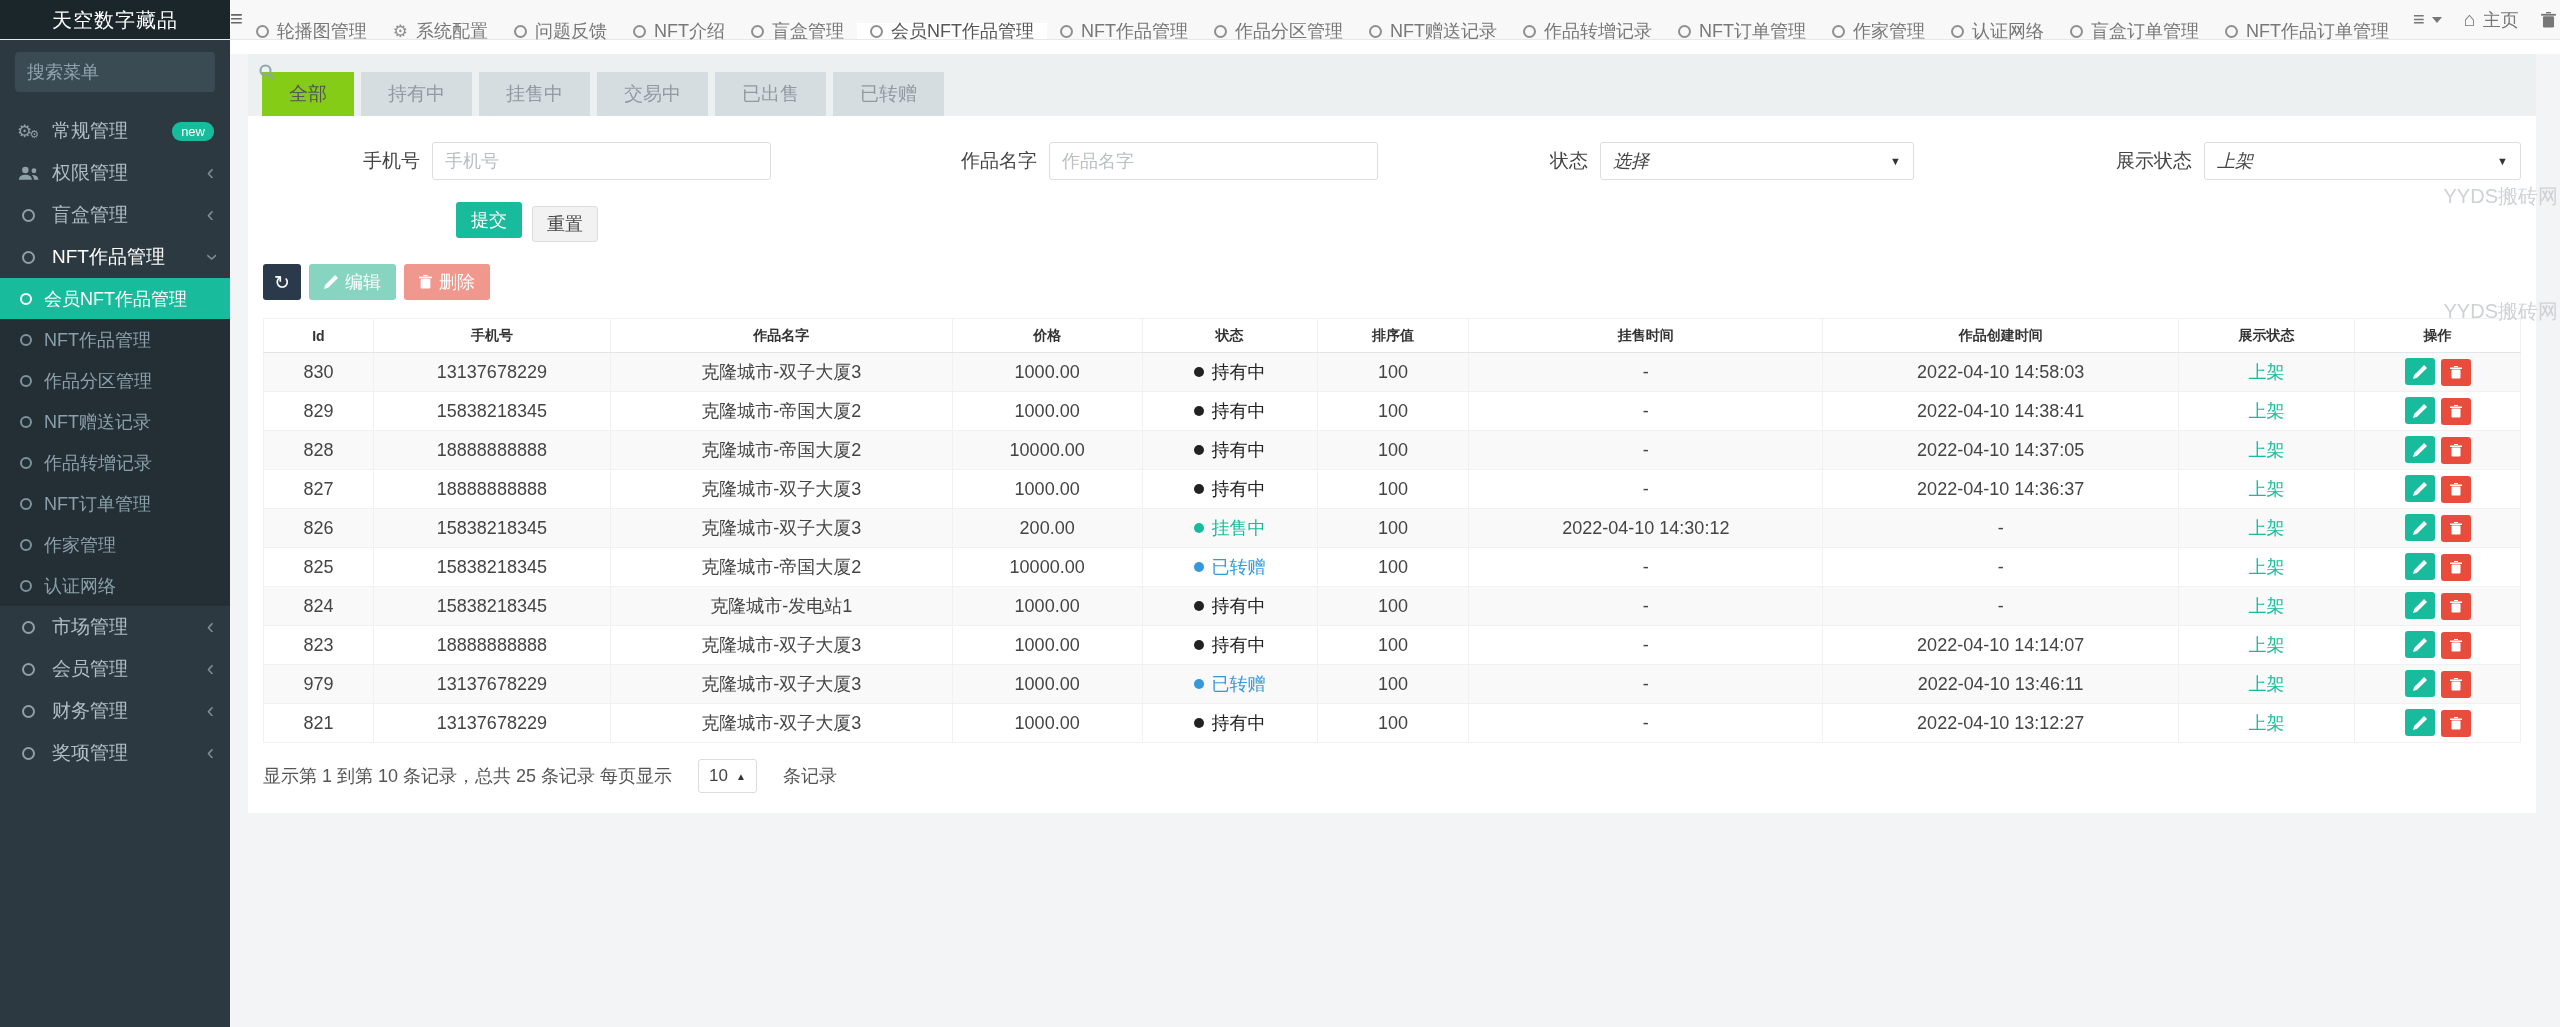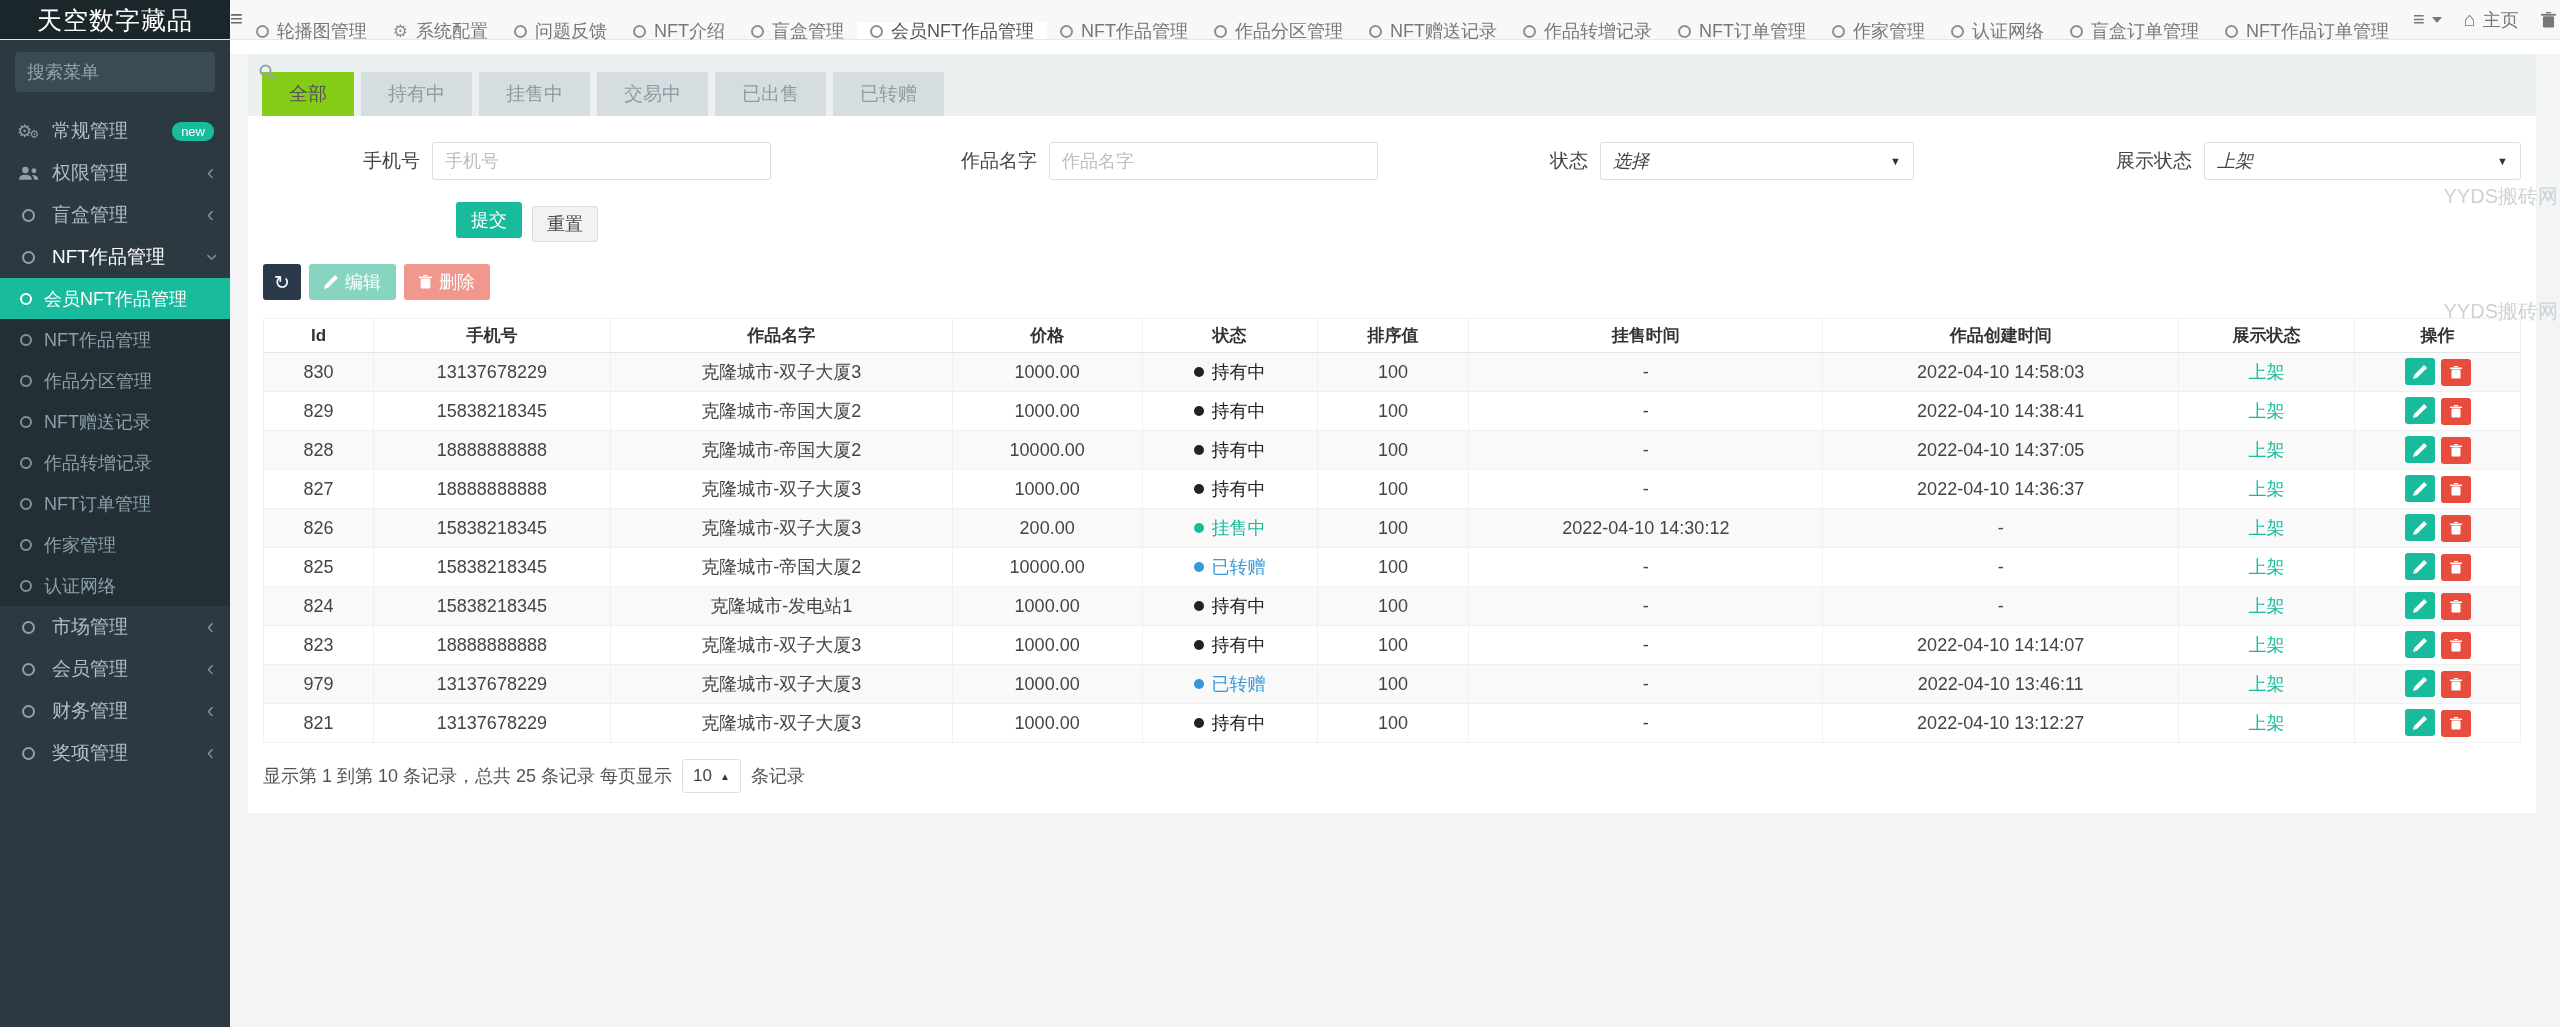--- a/index.html
+++ b/index.html
@@ -3,21 +3,21 @@
 <meta charset="utf-8">
 <style>
   * { box-sizing: border-box; margin: 0; padding: 0; }
   html,body { width:2560px; height:1027px; }
   body { font-family:"Liberation Sans","DejaVu Sans",sans-serif; overflow:hidden; }
   .page { position:relative; width:2560px; height:1027px; background:#f2f4f5; overflow:hidden; }
 
   
   .navbar { position:absolute; top:0; left:0; right:0; height:40px; background:#f8f8f8;
             border-bottom:1px solid #e7e7e7; display:flex; align-items:stretch; z-index:20; }
-  .brand { width:230px; background:#1b262b; color:#fff; font-size:25px; line-height:40px;
+  .brand { width:230px; background:#1b262b; color:#fff; font-size:20px; line-height:40px;
            text-align:center; letter-spacing:1px; flex:0 0 230px; cursor:pointer; }
   .nav-toggle { width:46px; text-align:center; line-height:38px; font-size:22px; color:#666; cursor:pointer; }
   .nav-left { display:flex; align-items:stretch;margin-top:23px; }
   .nav-item { display:flex; align-items:center; gap:8px; padding:0 13px; font-size:18px;
               color:#777; cursor:pointer; white-space:nowrap; }
   .nav-item.active { background:#fff; color:#555; }
   .ring { display:inline-block; width:13px; height:13px; border:2px solid #8f8f8f; border-radius:50%; }
   .gear-glyph { font-size:17px; line-height:1; color:#8f8f8f; }
   .nav-right { margin-left:auto; display:flex; align-items:center; }
   .nav-ico { display:flex; align-items:center; gap:7px; padding:0 11px; height:40px;
@@ -82,35 +82,35 @@
   .btn-reset  { background:#f2f2f2; border-color:#ddd; color:#444;margin-top:8px; }
 
   
   .toolbar { display:flex; gap:8px; margin-top:22px; }
   .btn-refresh { width:38px; background:#2b3a4a; color:#fff; font-size:19px; }
   .btn-edit-dis { background:#87d5c1; color:#fff; }
   .btn-del-dis { background:#f0988e; color:#fff; }
 
   
   table { border-collapse:collapse; margin-top:18px; table-layout:fixed; }
-  th { font-size:17px; font-weight:bold; color:#333; height:34px; background:#fff; }
+  th { font-size:14px; font-weight:bold; color:#333; height:34px; background:#fff; }
   td { font-size:18px; color:#444; height:39px; text-align:center; overflow:hidden; white-space:nowrap; }
   th, td { border:1px solid #f0f2f2; padding:0 4px; }
   thead th { border-bottom:1px solid #e2e6e7; }
   tbody tr:nth-child(odd) { background:#f9f9f9; }
   .status-cell { display:inline-flex; align-items:center; gap:8px; }
   .link-green { color:#18bc9c; cursor:pointer; }
   .btn-mini { display:inline-flex; align-items:center; justify-content:center; width:30px; height:27px;
               border-radius:3px; margin:0 3px; cursor:pointer; color:#fff; }
   .btn-mini.edit { background:#18bc9c; }
   .btn-mini.del  { background:#e74c3c; }
 
   
   .tfooter { display:flex; align-items:center; margin-top:16px; }
-  .summary { display:flex; align-items:center; gap:10px; font-size:18px; color:#555; }
+  .summary { display:flex; align-items:center; gap:26px; font-size:18px; color:#555; }
   .pagesize { border:1px solid #ddd; border-radius:3px; background:#fff; height:34px;
               display:inline-flex; align-items:center; gap:8px; padding:0 10px; font-size:17px;
               color:#444; cursor:pointer; }
   .pagesize .up { font-size:10px; color:#333; }
   .pagination { margin-left:auto; display:flex; align-items:center; }
   .page-btn { min-width:44px; height:36px; padding:0 13px; display:inline-flex; align-items:center;
               justify-content:center; border:1px solid #ddd; border-left-width:0; background:#fff;
               font-size:18px; color:#444; cursor:pointer; }
   .page-btn:first-child { border-left-width:1px; border-radius:3px 0 0 3px; }
   .page-btn.prev { color:#aaa; }

